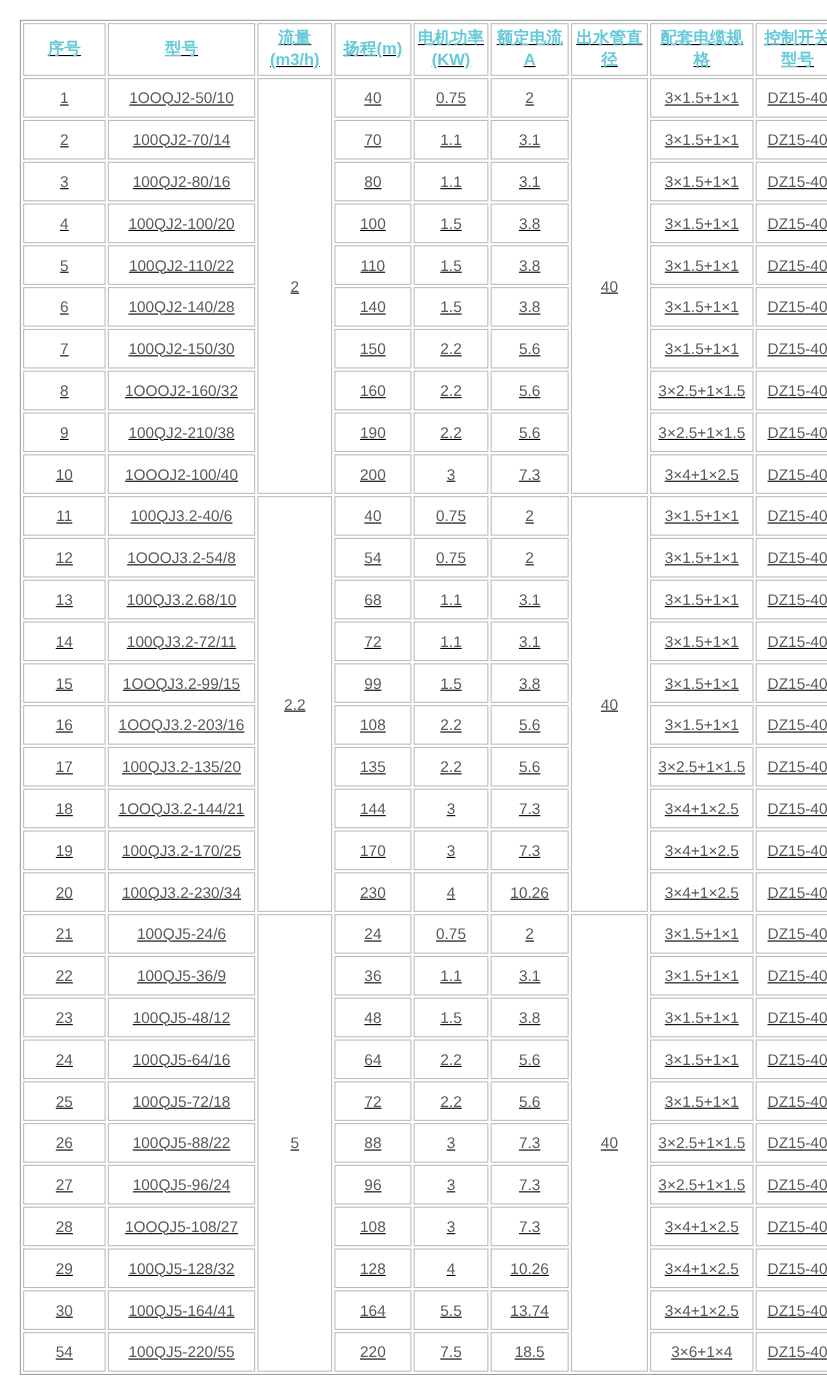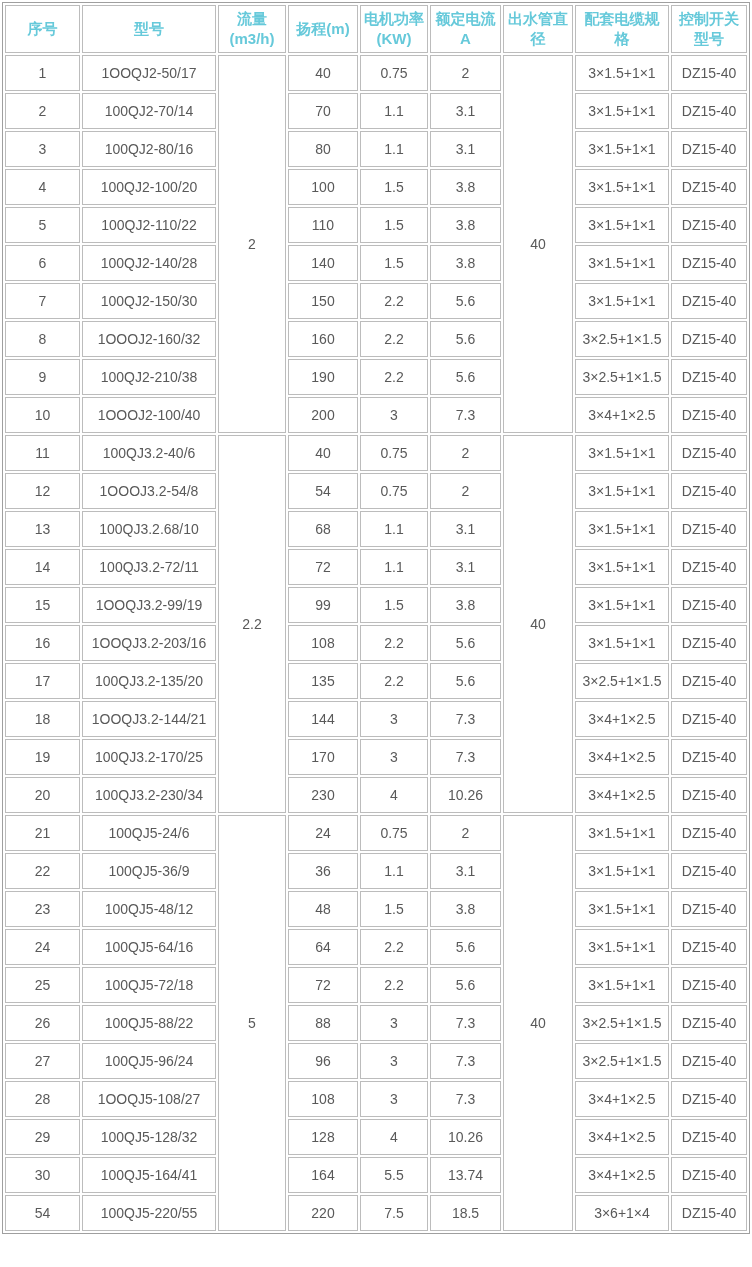--- a/index.html
+++ b/index.html
@@ -4,21 +4,22 @@
 <style>
   html, body {
     margin: 0;
     padding: 0;
     background: #ffffff;
     font-family: "Liberation Sans", "DejaVu Sans", sans-serif;
   }
   .page {
     width: 752px;
     box-sizing: border-box;
-    padding: 2px;
+    padding: 18px;
+    text-decoration: underline;
   }
   table.spec {
     width: 748px;
     table-layout: fixed;
     border-collapse: separate;
     border-spacing: 2px;
     border: 1px solid #9f9f9f;
     background: #ffffff;
   }
   table.spec th, table.spec td {
@@ -70,21 +71,21 @@
         <th>电机功率 (KW)</th>
         <th>额定电流 A</th>
         <th>出水管直径</th>
         <th>配套电缆规格</th>
         <th>控制开关型号</th>
       </tr>
     </thead>
     <tbody>
         <tr>
           <td>1</td>
-          <td>1OOQJ2-50/17</td>
+          <td>1OOQJ2-50/10</td>
           <td rowspan="10">2</td>
           <td>40</td>
           <td>0.75</td>
           <td>2</td>
           <td rowspan="10">40</td>
           <td>3×1.5+1×1</td>
           <td>DZ15-40</td>
         </tr>
         <tr>
           <td>2</td>
@@ -200,21 +201,21 @@
           <td>14</td>
           <td>100QJ3.2-72/11</td>
           <td>72</td>
           <td>1.1</td>
           <td>3.1</td>
           <td>3×1.5+1×1</td>
           <td>DZ15-40</td>
         </tr>
         <tr>
           <td>15</td>
-          <td>1OOQJ3.2-99/19</td>
+          <td>1OOQJ3.2-99/15</td>
           <td>99</td>
           <td>1.5</td>
           <td>3.8</td>
           <td>3×1.5+1×1</td>
           <td>DZ15-40</td>
         </tr>
         <tr>
           <td>16</td>
           <td>1OOQJ3.2-203/16</td>
           <td>108</td>

